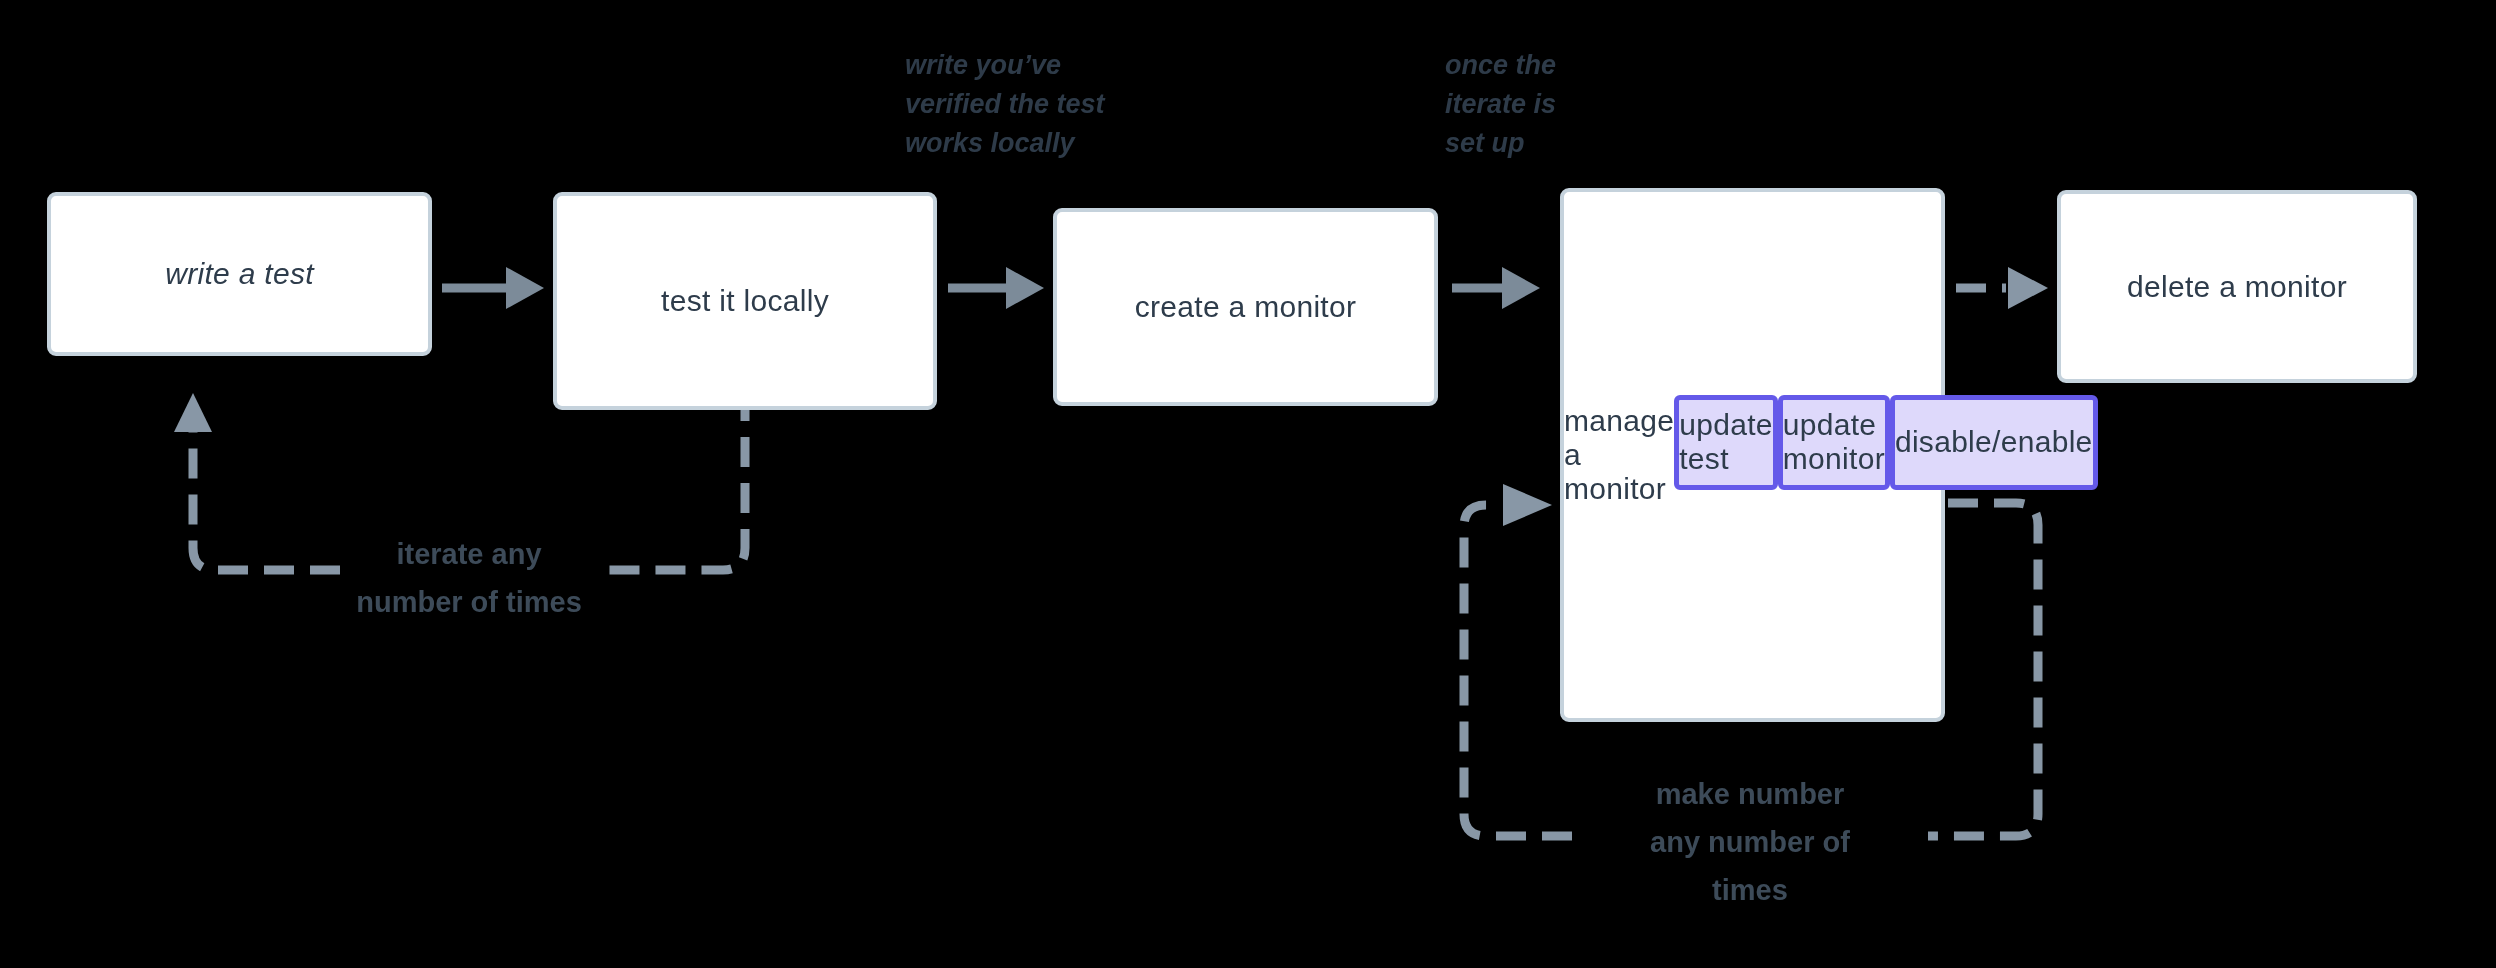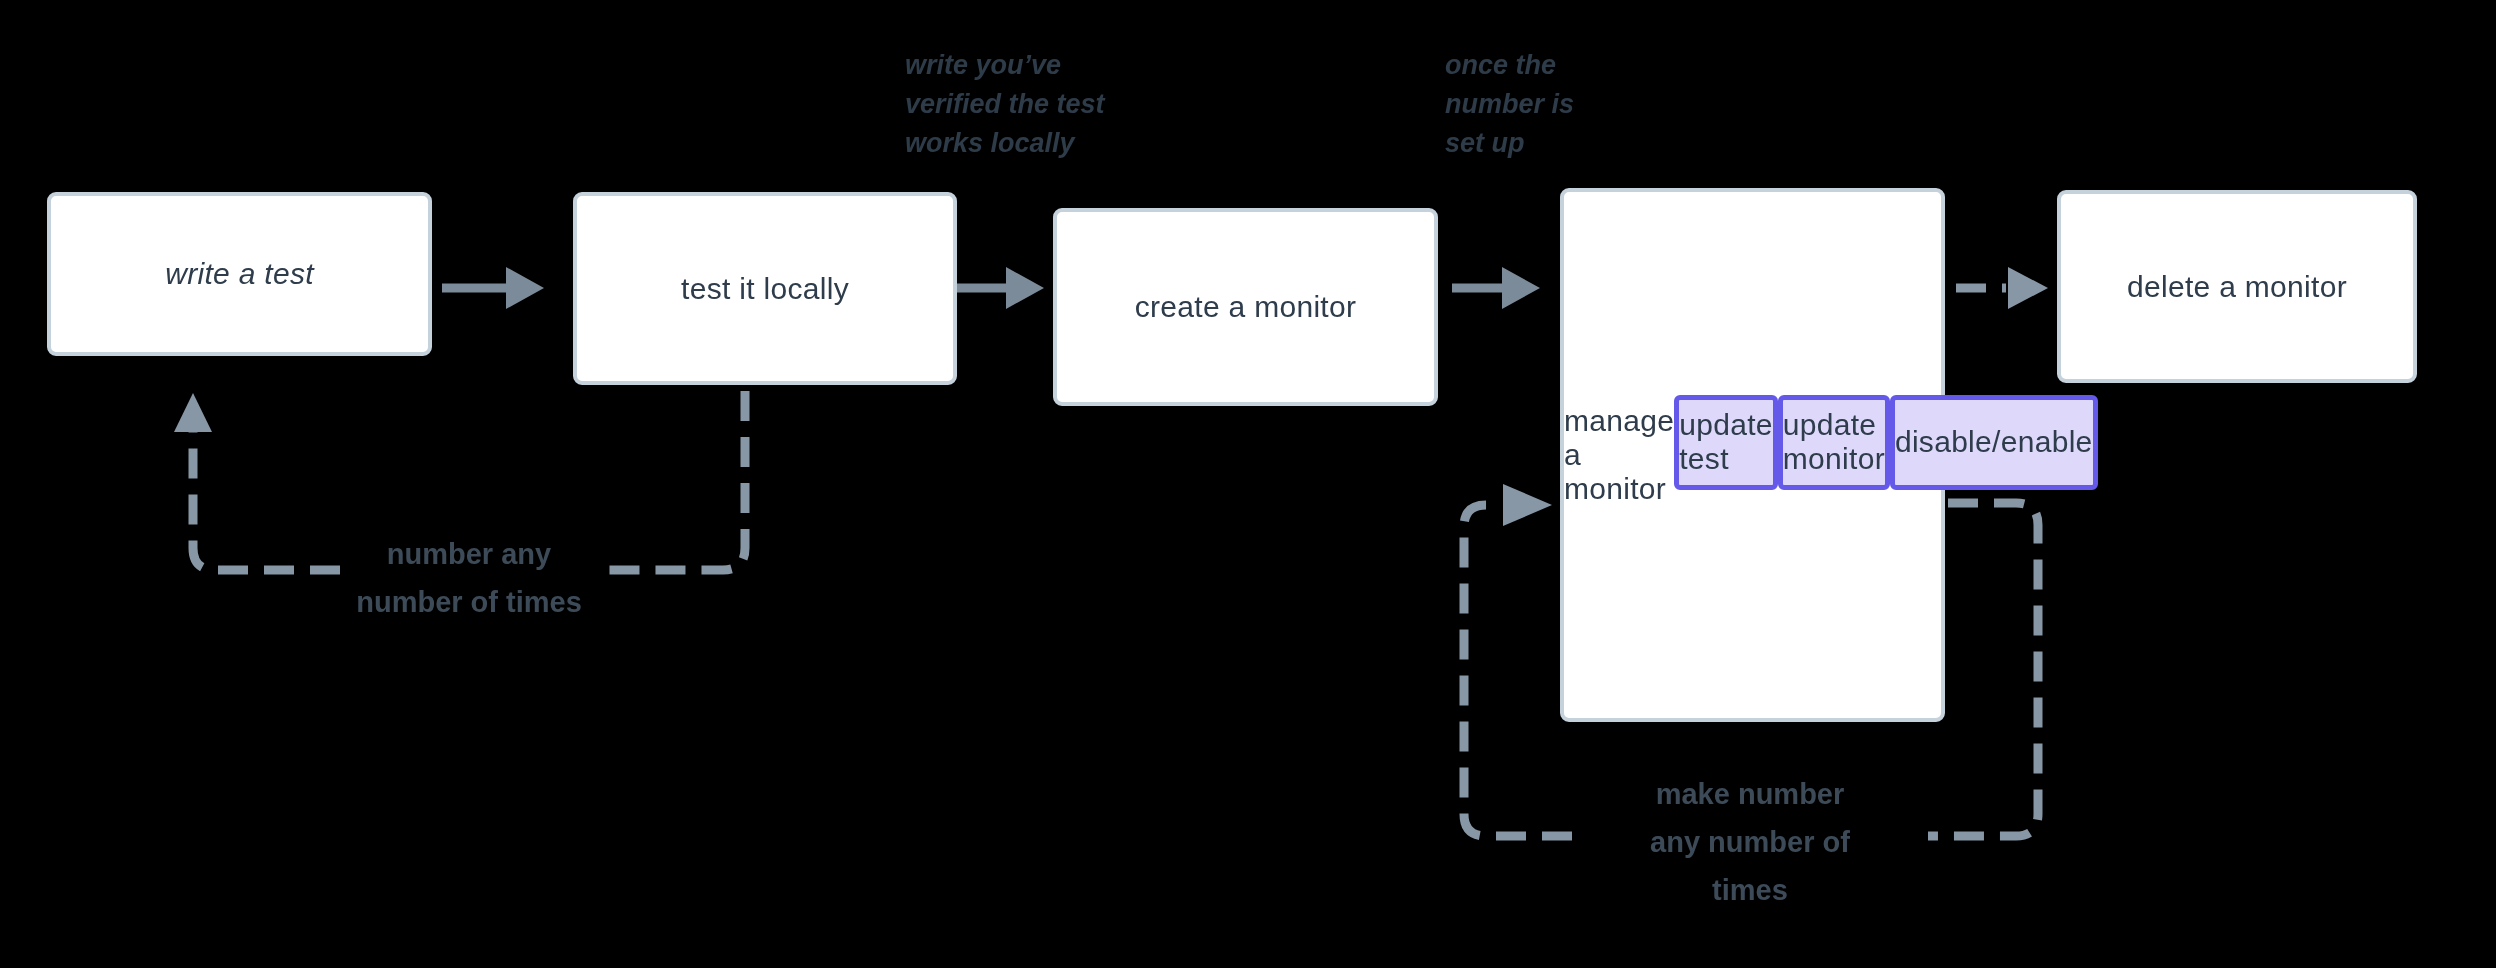--- a/index.html
+++ b/index.html
@@ -104,21 +104,21 @@
       <path class="wire-dash" d="M 1948 503 H 2016 Q 2038 503 2038 525 V 814 Q 2038 836 2016 836 H 1928"></path>
       <path class="wire-dash" d="M 1572 836 H 1486 Q 1464 836 1464 814 V 527 Q 1464 505 1486 505 H 1500"></path>
       <polygon class="head-dash" points="1503,484 1503,526 1552,505"></polygon>
     </g>
   </svg>
 
   <div class="node" style="left:47px;top:192px;width:385px;height:164px;font-style:italic;">
     <span>write a test</span>
   </div>
 
-  <div class="node" style="left:553px;top:192px;width:384px;height:193px;margin-left:20px;">
+  <div class="node" style="left:553px;top:192px;width:384px;height:218px;">
     <span>test it locally</span>
   </div>
 
   <div class="node" style="left:1053px;top:208px;width:385px;height:198px;">
     <span>create a monitor</span>
   </div>
 
   <div class="node node-tall" style="left:1560px;top:188px;width:385px;height:534px;">
     <div class="node-title">
       <span>manage a monitor</span>
@@ -139,26 +139,26 @@
   </div>
 
   <div class="note" style="left:905px;top:46px;">
     <span>write you’ve</span>
     <span>verified the test</span>
     <span>works locally</span>
   </div>
 
   <div class="note" style="left:1445px;top:46px;">
     <span>once the</span>
-    <span>number is</span>
+    <span>iterate is</span>
     <span>set up</span>
   </div>
 
   <div class="loop-label" style="left:269px;top:530px;width:400px;">
-    <span>number any</span>
+    <span>iterate any</span>
     <span>number of times</span>
   </div>
 
   <div class="loop-label" style="left:1550px;top:770px;width:400px;">
     <span>make number</span>
     <span>any number of</span>
     <span>times</span>
   </div>
 
 </div>

